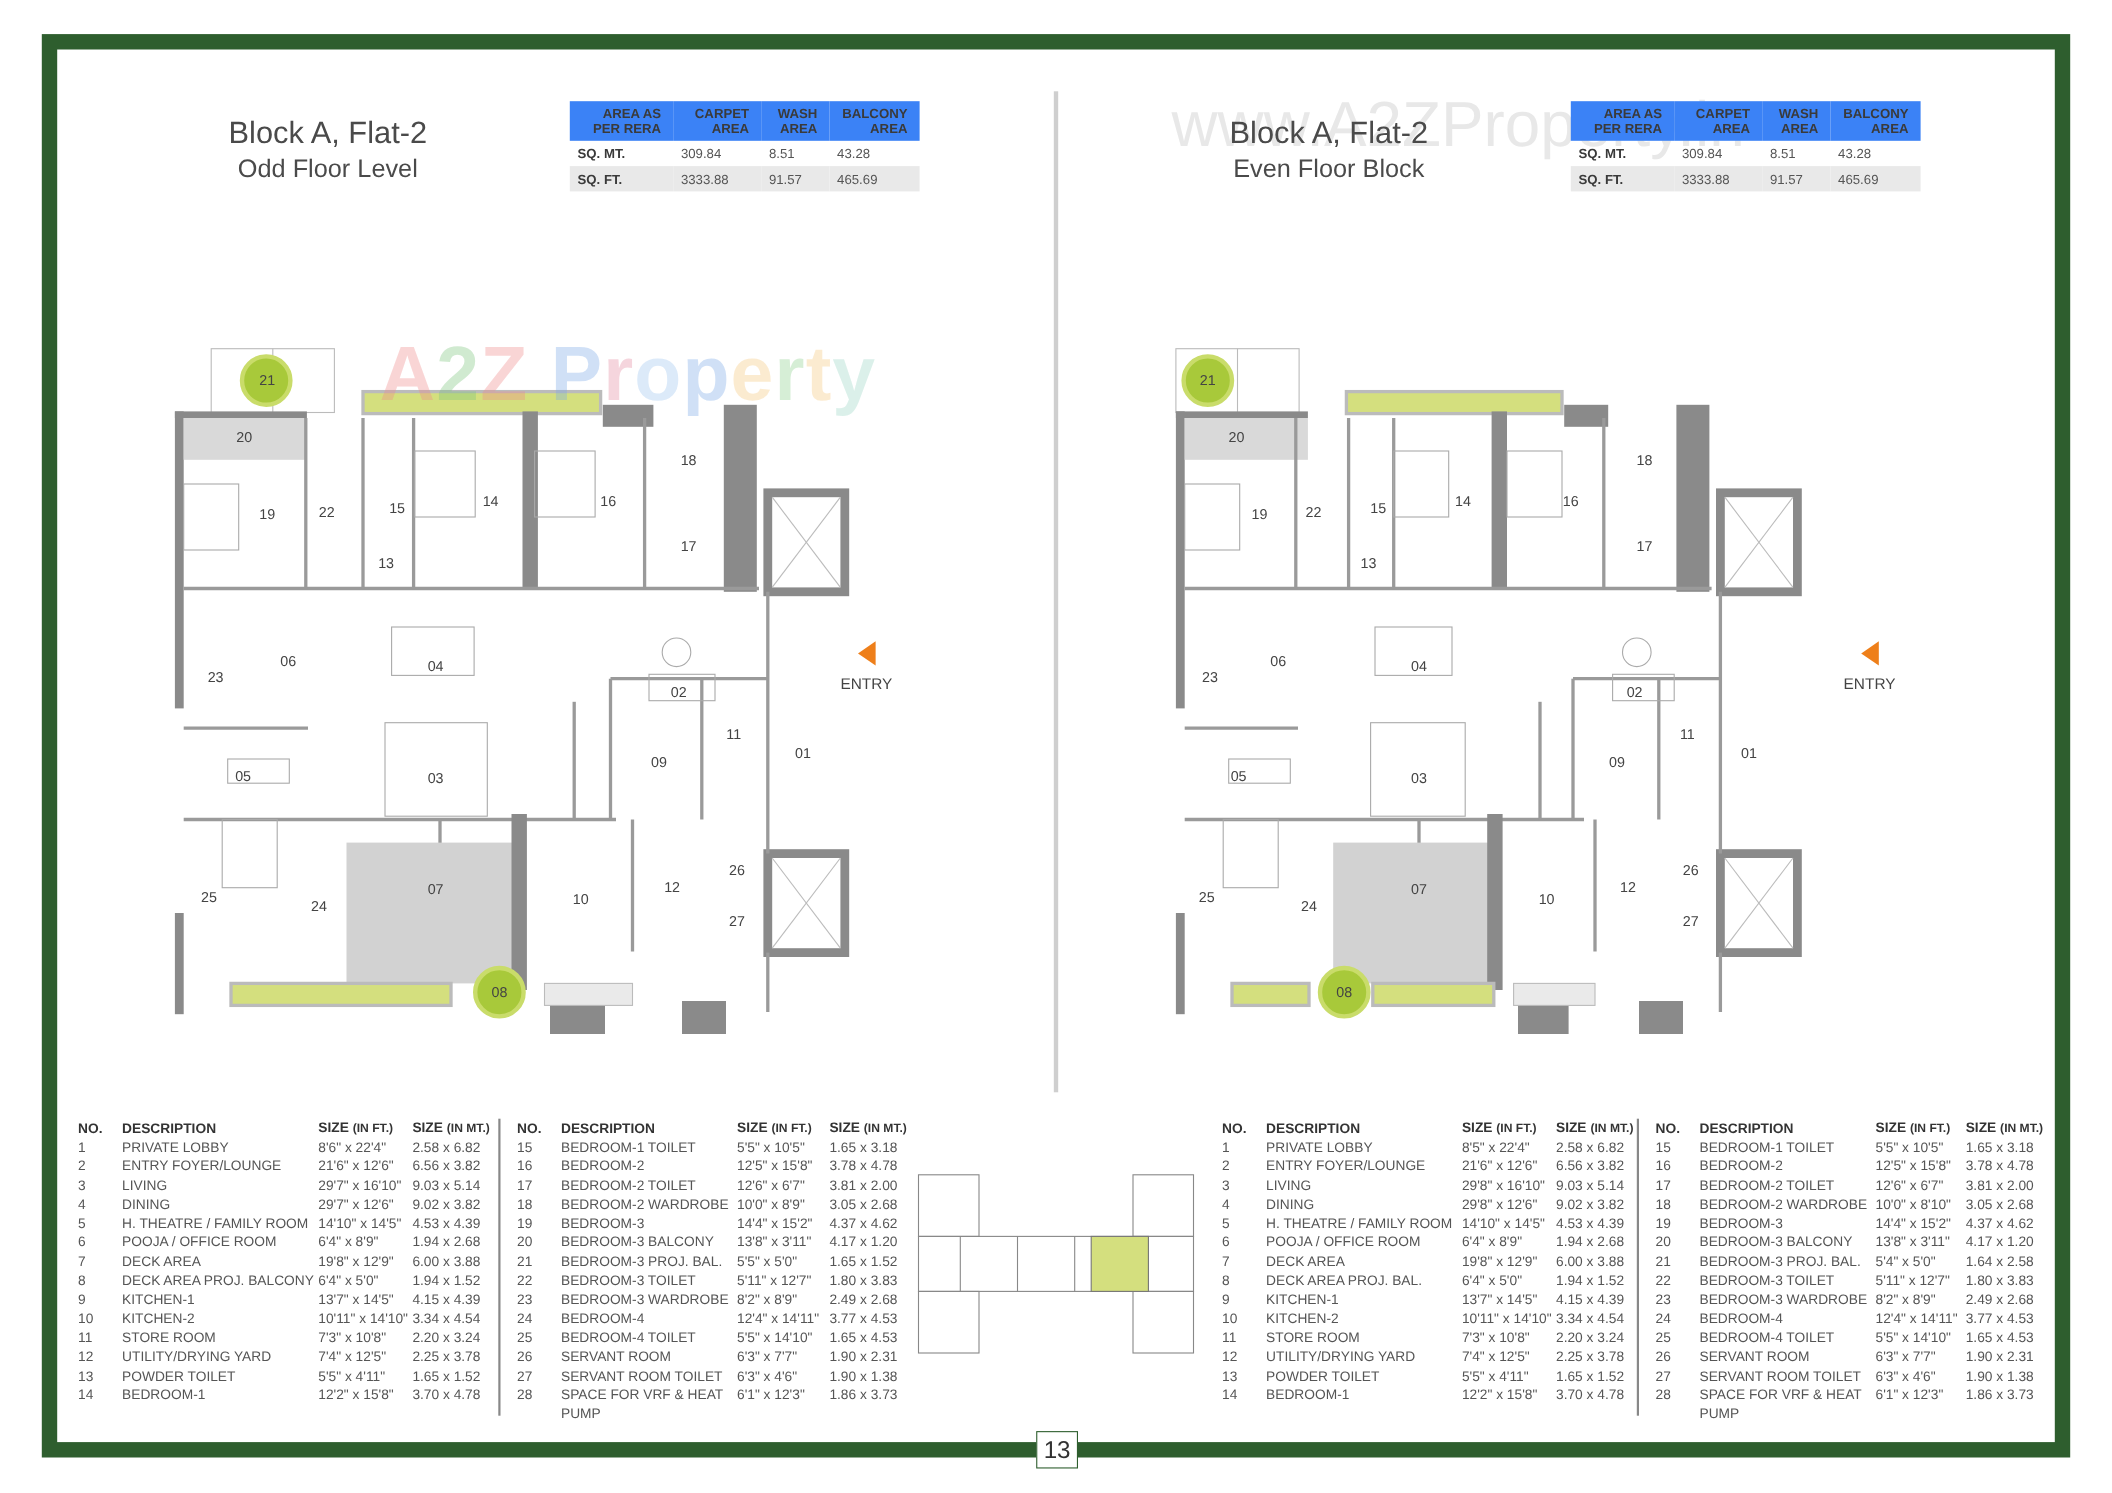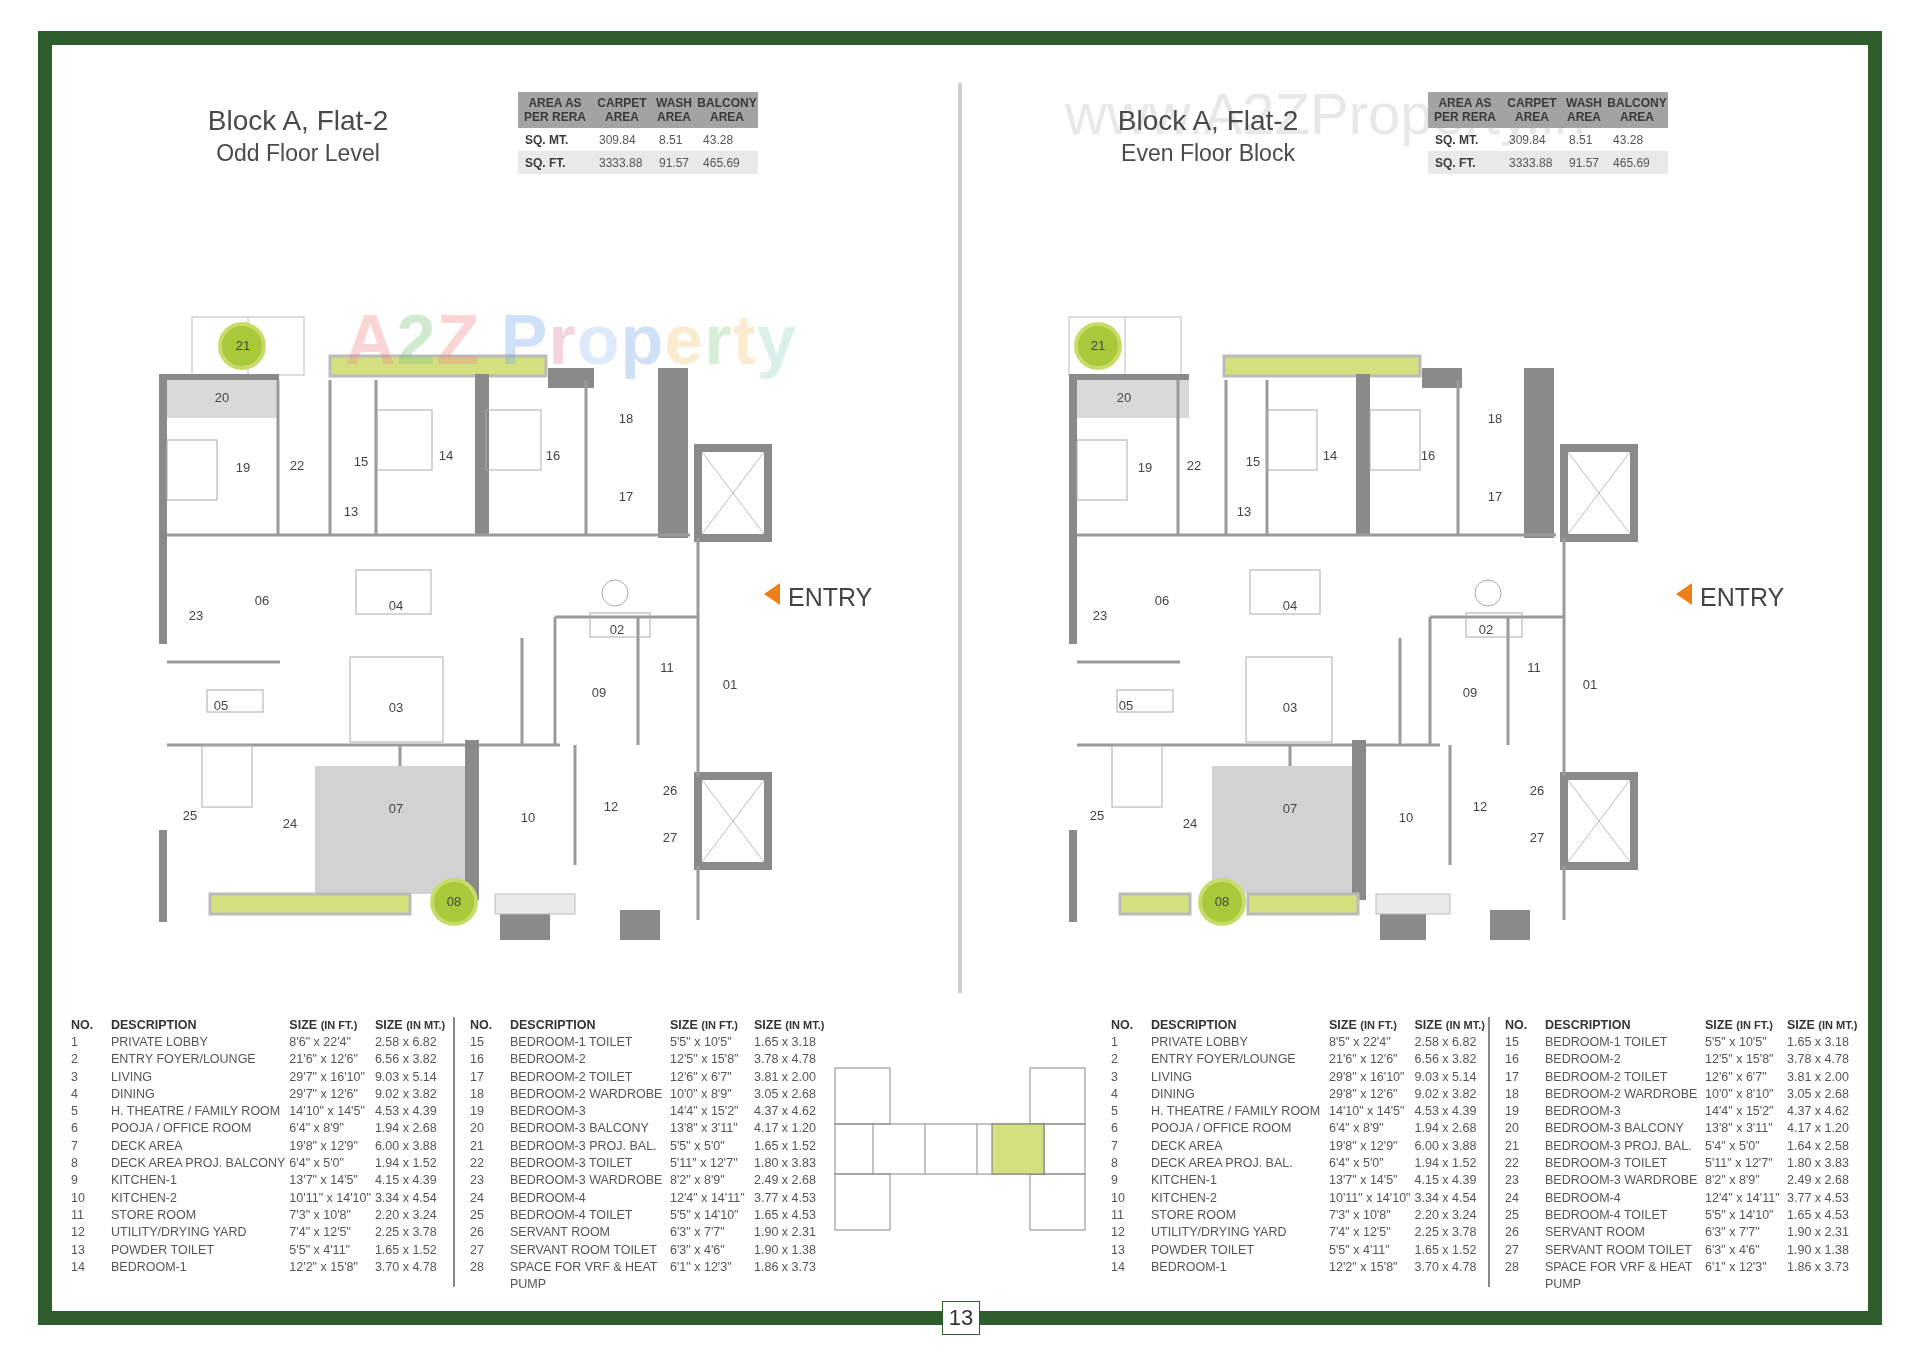--- a/index.html
+++ b/index.html
@@ -8,27 +8,27 @@
   .divider { position:absolute; left:958px; top:83px; width:4px; height:910px; background:#cfcfcf; }
   .half { position:absolute; top:0; height:990px; width:960px; }
   .half.left { left:0; }
   .half.right { left:920px; }
 
   .title-block { position:absolute; top:104px; width:260px; text-align:center; }
   .title-block .t1 { font-size:28px; color:#4a4a4a; line-height:34px; }
   .title-block .t2 { font-size:23px; color:#4a4a4a; line-height:30px; }
 
   .rera { position:absolute; top:92px; border-collapse:collapse; font-size:12px; }
-  .rera th { background:#a3a3a3; text-align:center; font-weight:bold; color:#3a3a3a; padding:4px 1px; line-height:14px; vertical-align:top; }
+  .rera th { background:#3b82f6; text-align:right; font-weight:bold; color:#3a3a3a; padding:4px 11px; line-height:14px; vertical-align:top; }
   .rera td { padding:4px 7px; color:#555; height:15px; }
   .rera td.rl { font-weight:bold; color:#3a3a3a; }
   .rera tr.alt td { background:#e9e9e9; }
 
   .plan { position:absolute; top:300px; width:660px; height:640px; }
-  .entry { position:absolute; display:flex; gap:8px; font-size:25px; color:#444; }
+  .entry { position:absolute; display:flex; align-items:center; gap:8px; font-size:14px; color:#444;flex-direction:column; }
   .entry .arrow { width:0; height:0; border-top:11px solid transparent; border-bottom:11px solid transparent; border-right:16px solid #ee7f1a; }
 
   .watermark { position:absolute; font-size:70px; font-weight:bold; letter-spacing:1px; opacity:0.35; pointer-events:none; }
   .wm-url { position:absolute; font-size:58px; color:#d9d9d9; opacity:0.6; pointer-events:none; }
 
   .rooms { position:absolute; top:1017px; border-collapse:collapse; font-size:12.5px; color:#555; }
   .rooms th { text-align:left; font-weight:bold; color:#333; padding:0 4px 0 0; font-size:12.5px; line-height:17px; white-space:nowrap; }
   .rooms th small { font-weight:bold; font-size:11px;margin-top:48px; }
   .rooms td { padding:0 4px 0 0; line-height:17.3px; white-space:nowrap; vertical-align:top; }
   .vsep { position:absolute; top:1017px; width:2px; height:270px; background:#888; }

